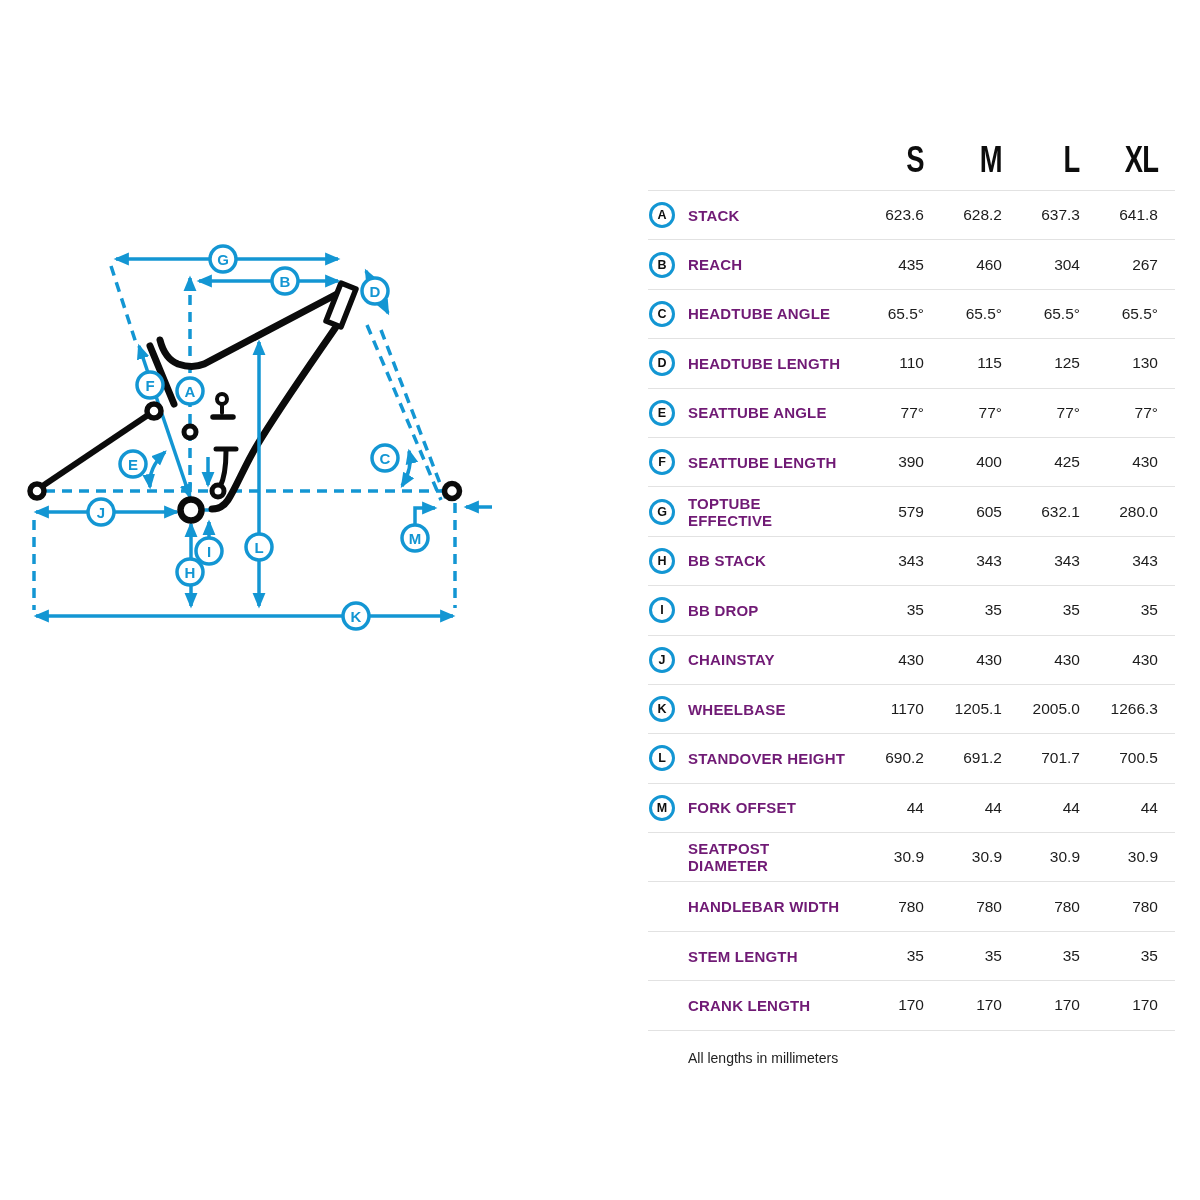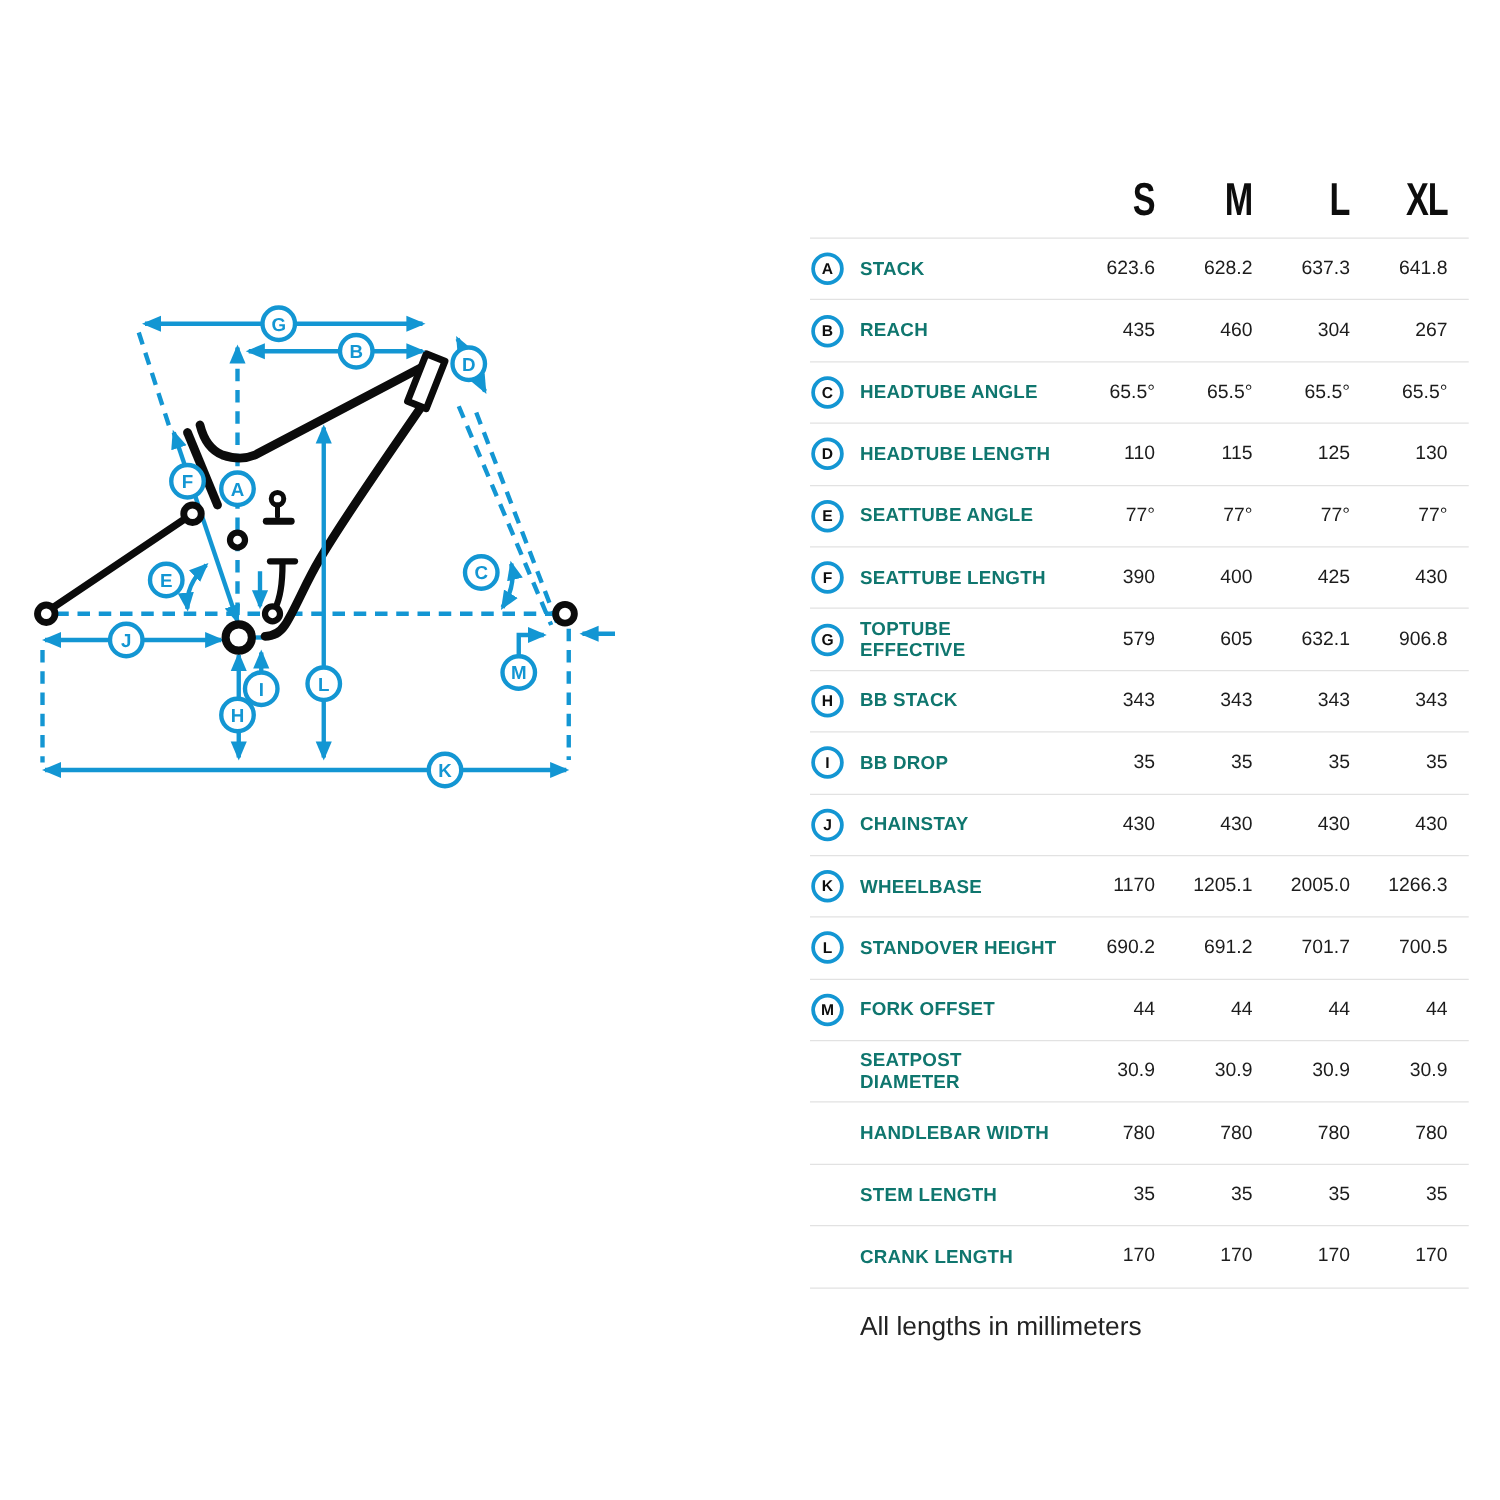--- a/index.html
+++ b/index.html
@@ -23,23 +23,23 @@
   .hcell{width:78px;text-align:right;font-size:37px;font-weight:800;line-height:1;color:#0d0d0d;}
   .hcell span{display:inline-block;transform:scaleX(.74);transform-origin:100% 100%;letter-spacing:-1px;}
   .hpad,.rpad{width:17px;}
   .geo-rows{border-bottom:1px solid var(--divider);}
   .geo-row{display:flex;align-items:center;height:49.4px;box-sizing:border-box;
            border-top:1px solid var(--divider);}
   .badge-cell{width:40px;display:flex;}
   .badge{width:26px;height:26px;margin-left:1px;border:3.5px solid var(--accent);border-radius:50%;
          box-sizing:border-box;display:flex;align-items:center;justify-content:center;
          font-size:12.5px;font-weight:bold;color:#0e0e0e;background:#fff;}
-  .label-cell{flex:1;font-size:15px;font-weight:bold;letter-spacing:.2px;color:#0f766e;}
+  .label-cell{flex:1;font-size:15px;font-weight:bold;letter-spacing:.2px;color:#701a75;}
   .val{width:78px;text-align:right;font-size:15.5px;color:#1c1c1c;}
-  .footnote{margin-top:19px;padding-left:40px;font-size:21px;color:#222;}
+  .footnote{margin-top:19px;padding-left:40px;font-size:14px;color:#222;}
 </style>
 </head>
 <body>
 
 <div class="stage">
 
   <svg class="diagram-svg" width="620" height="1200" viewBox="0 0 620 1200">
     <defs>
       <marker id="ah" viewBox="0 0 10 10" refX="8" refY="5" markerWidth="4.6" markerHeight="4.6" orient="auto-start-reverse">
         <path d="M0,1 L9.5,5 L0,9 Z" fill="#1396d3"></path>
@@ -245,21 +245,21 @@
         <div class="geo-row">
         <div class="badge-cell">
           <div class="badge">
             <span>G</span>
           </div>
         </div>
         <div class="label-cell">TOPTUBE EFFECTIVE</div>
         <div class="val">579</div>
         <div class="val">605</div>
         <div class="val">632.1</div>
-        <div class="val">906.8</div>
+        <div class="val">280.0</div>
         <div class="rpad"></div>
       </div>
         <div class="geo-row">
         <div class="badge-cell">
           <div class="badge">
             <span>H</span>
           </div>
         </div>
         <div class="label-cell">BB STACK</div>
         <div class="val">343</div>

